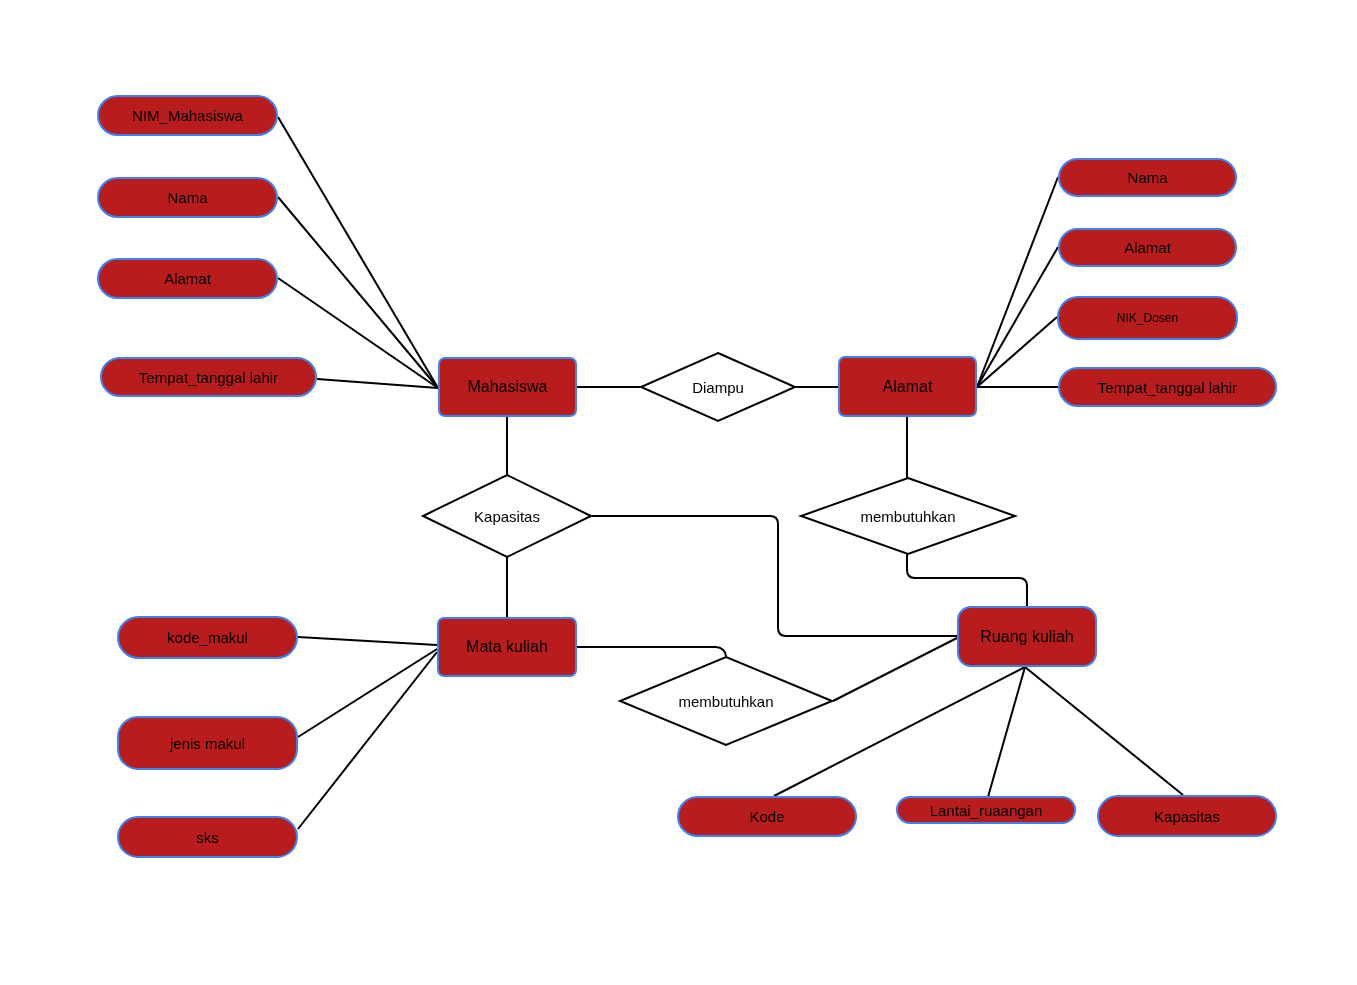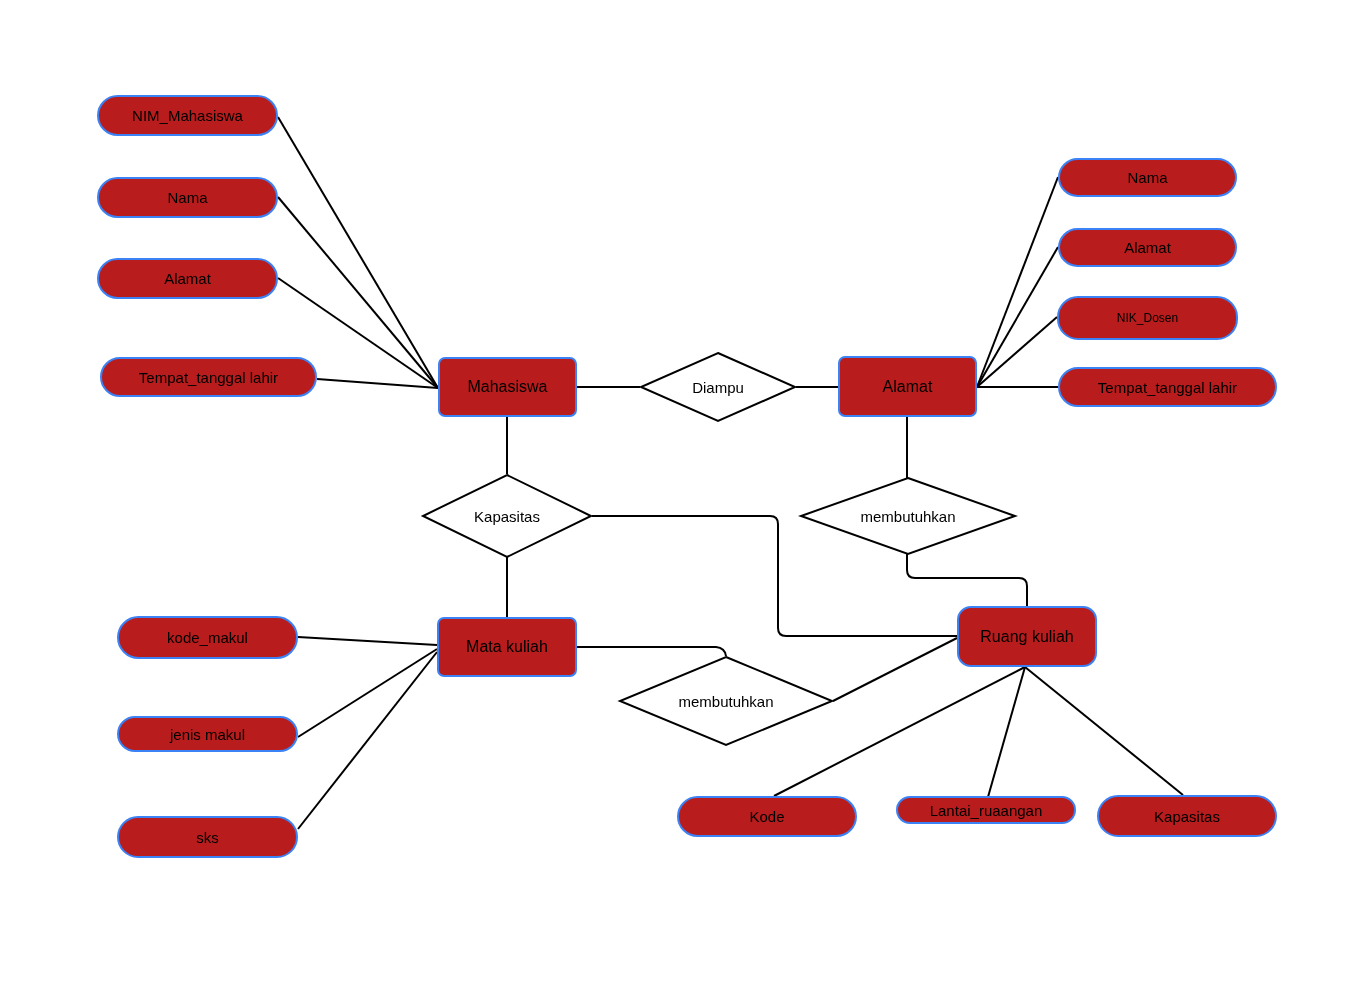--- a/index.html
+++ b/index.html
@@ -168,21 +168,21 @@
   </div>
 
   <div class="node attr" style="left:1058px; top:367px; width:219px; height:40px; border-radius:20px;">
     <span>Tempat_tanggal lahir</span>
   </div>
 
   <div class="node attr" style="left:117px; top:616px; width:181px; height:43px; border-radius:22px;">
     <span>kode_makul</span>
   </div>
 
-  <div class="node attr" style="left:117px; top:716px; width:181px; height:36px; border-radius:21px;">
+  <div class="node attr" style="left:117px; top:716px; width:181px; height:54px; border-radius:21px;">
     <span>jenis makul</span>
   </div>
 
   <div class="node attr" style="left:117px; top:816px; width:181px; height:42px; border-radius:21px;">
     <span>sks</span>
   </div>
 
   <div class="node attr" style="left:677px; top:796px; width:180px; height:41px; border-radius:21px;text-align:center;">
     <span>Kode</span>
   </div>

